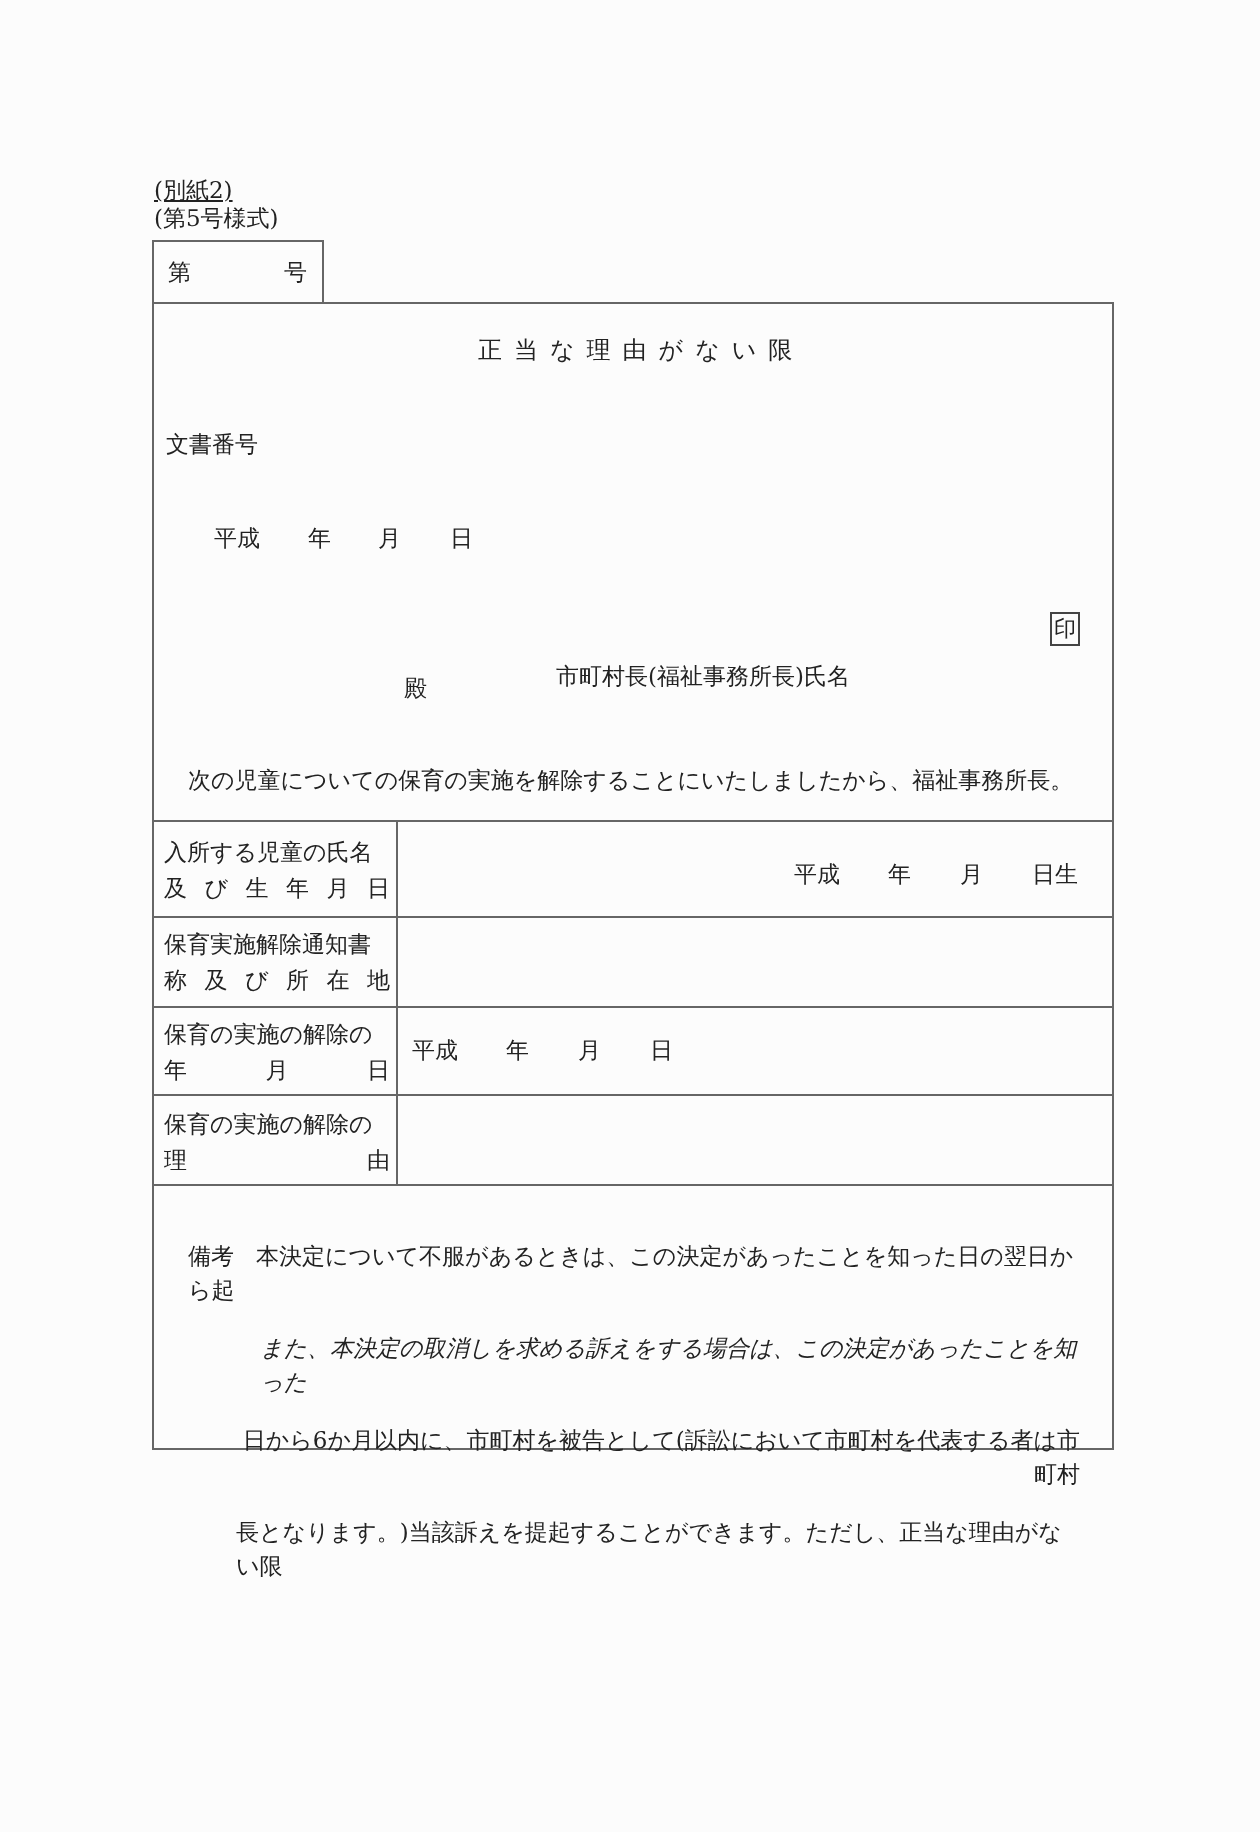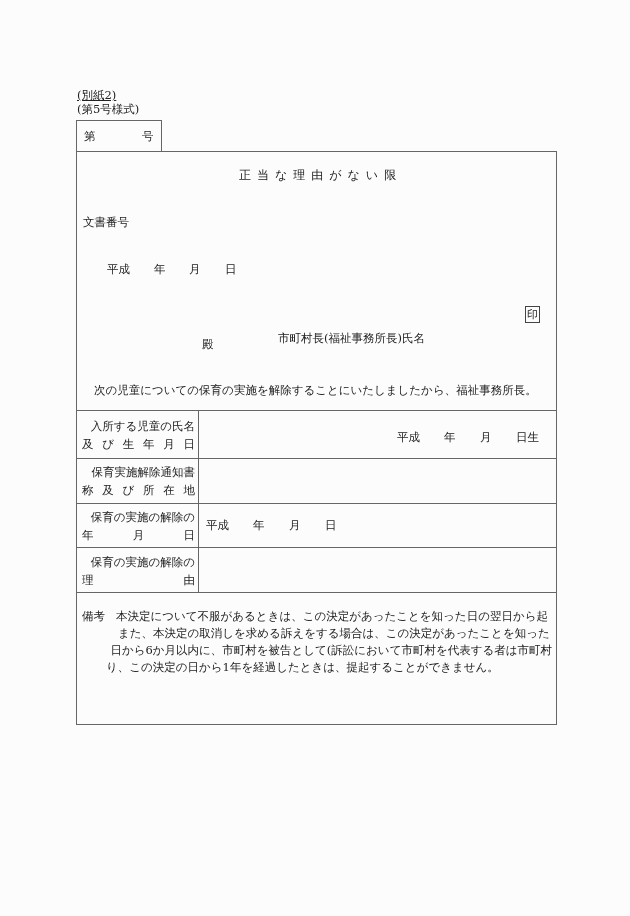--- a/index.html
+++ b/index.html
@@ -6,25 +6,25 @@
   body {
     width:630px; height:916px; background:#fcfcfc; position:relative; overflow:hidden;
     font-family: "DejaVu Serif", "Liberation Serif", serif; color:#222; font-size:11.5px;
   }
   .abs { position:absolute; white-space:nowrap; }
   .line-h { position:absolute; height:0; border-top:1.5px solid #666; }
   .line-v { position:absolute; width:0; border-left:1.5px solid #666; }
   .numbox { position:absolute; left:76px; top:120px; width:86px; height:31px; border:1.5px solid #666; border-bottom:none; box-sizing:border-box; }
   .outer { position:absolute; left:76px; top:151px; width:481px; height:574px; border:1.5px solid #666; box-sizing:border-box; }
   .title { letter-spacing:6px; font-size:12px; }
-  .label2 { position:absolute; line-height:18px; width:113px;text-align:right; }
+  .label2 { position:absolute; line-height:18px; width:113px; }
   .spread { display:flex; justify-content:space-between; width:113px; }
   .seal { border:1px solid #444; padding:0 1px; font-size:11px; }
   .note { position:absolute; left:82px; top:608px; width:470px; line-height:17px; font-size:11.5px; white-space:normal; }
-  .note p { margin:0; }
+  .note p { margin:12px; }
 </style>
 </head>
 <body>
 
 <div class="abs" style="left:77px;top:88px;text-decoration:underline;">(別紙2)</div>
 <div class="abs" style="left:77px;top:102px;">(第5号様式)</div>
 
 <div class="numbox"></div>
 <div class="abs" style="left:84px;top:129px;">第</div>
 <div class="abs" style="left:142px;top:129px;">号</div>
@@ -100,16 +100,16 @@
   <div>保育の実施の解除の</div>
   <div class="spread">
     <span>理</span>
     <span>由</span>
   </div>
 </div>
 <div class="abs" style="left:200px;top:549px;width:355px;height:42px;"></div>
 
 <div class="note">
   <p><span>備考</span>&nbsp;&nbsp;&nbsp;<span>本決定について不服があるときは、この決定があったことを知った日の翌日から起</span></p>
-  <p style="padding-left:36px;">また、本決定の取消しを求める訴えをする場合は、この決定があったことを知った</p>
+  <p style="padding-left:36px;font-style:italic;">また、本決定の取消しを求める訴えをする場合は、この決定があったことを知った</p>
   <p style="padding-left:24px;text-align:right;">日から6か月以内に、市町村を被告として(訴訟において市町村を代表する者は市町村</p>
-  <p style="padding-left:24px;">り、この決定の日から1年を経過したときは、提起することができません。</p>
+  <p style="padding-left:24px;">長となります。)当該訴えを提起することができます。ただし、正当な理由がない限</p>
 </div>
 
 </body></html>

